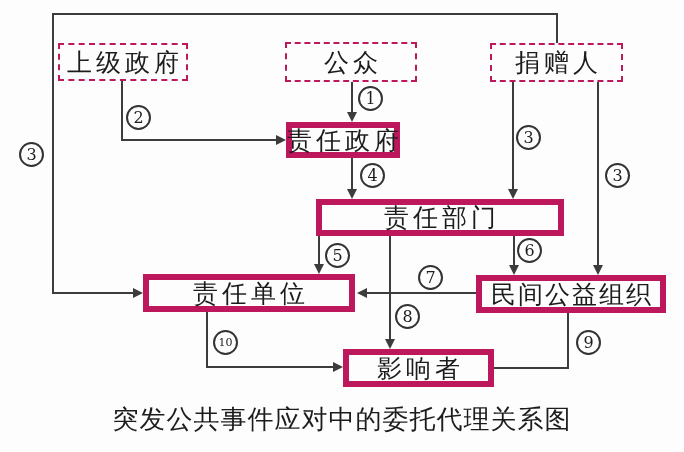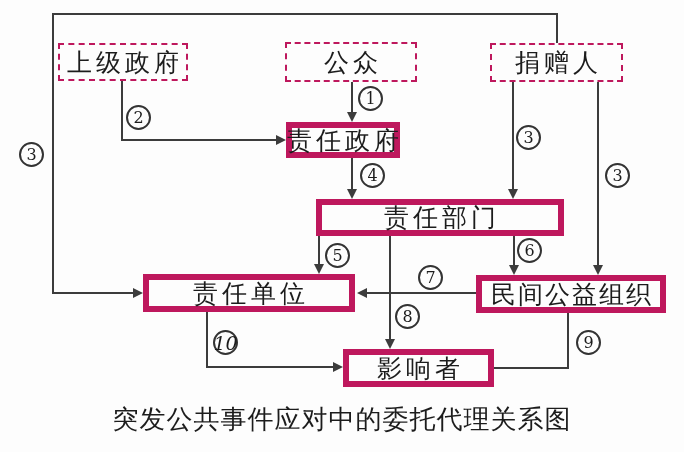--- a/index.html
+++ b/index.html
@@ -39,21 +39,21 @@
     border: 2px solid #333;
     border-radius: 50%;
     background: #fdfdfd;
     display: flex;
     align-items: center;
     justify-content: center;
     font-size: 16px;
     font-family: "DejaVu Serif", "Liberation Serif", serif;
     z-index: 4;
   }
-  .badge.wide { font-size: 19px; font-style: italic; }
+  .badge.wide { font-size: 11px; }
   .title {
     position: absolute;
     left: 50%;
     transform: translateX(-50%);
     top: 402px;
     font-family: "DejaVu Sans", "Liberation Sans", sans-serif;
     font-weight: normal;
     font-size: 26px;
     letter-spacing: 1px;
     white-space: nowrap;

